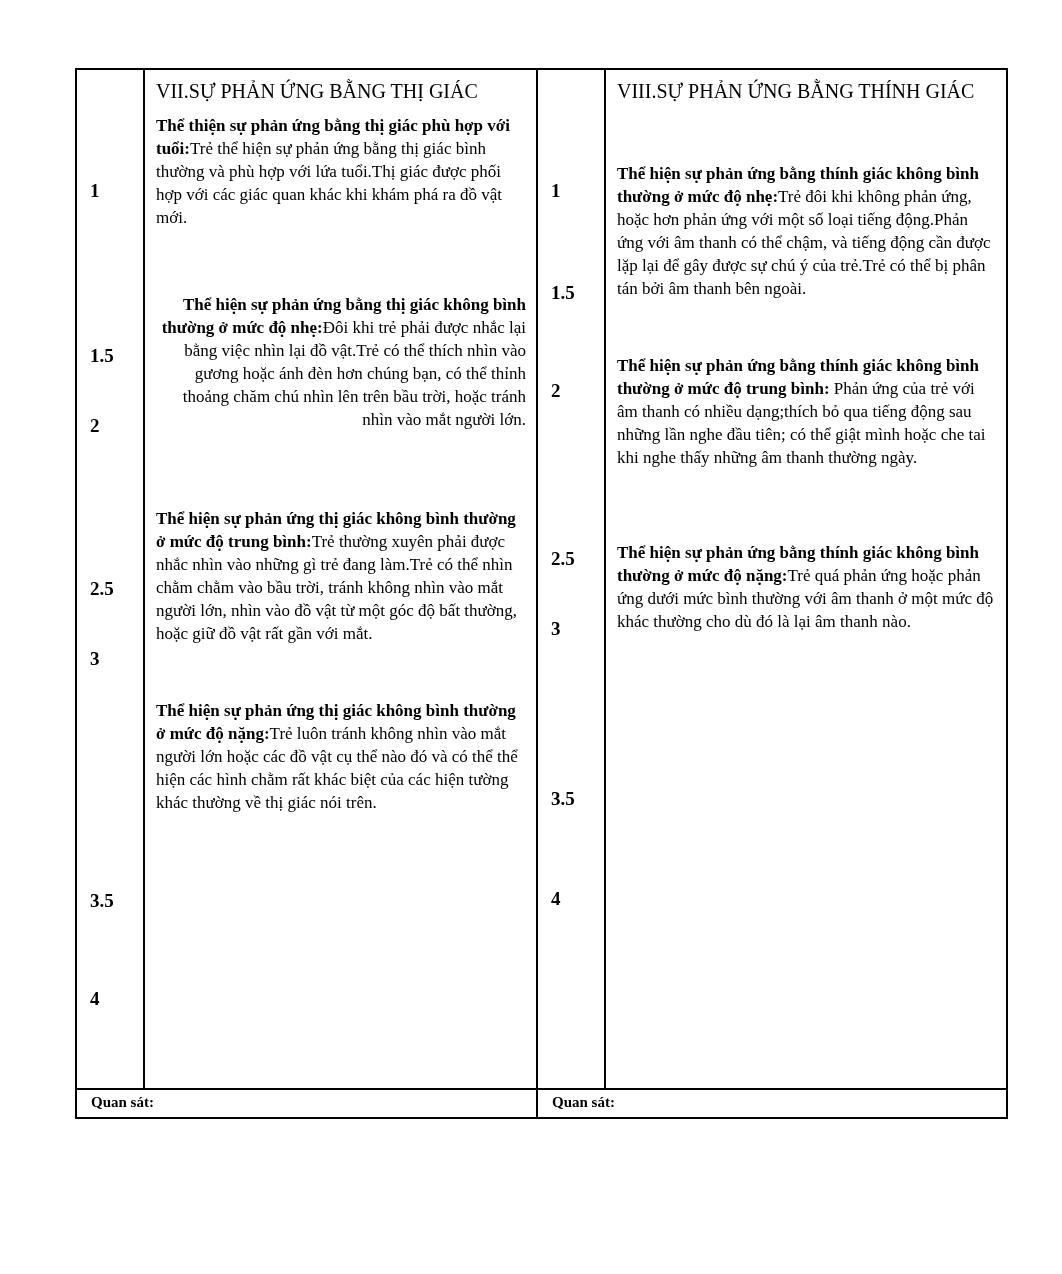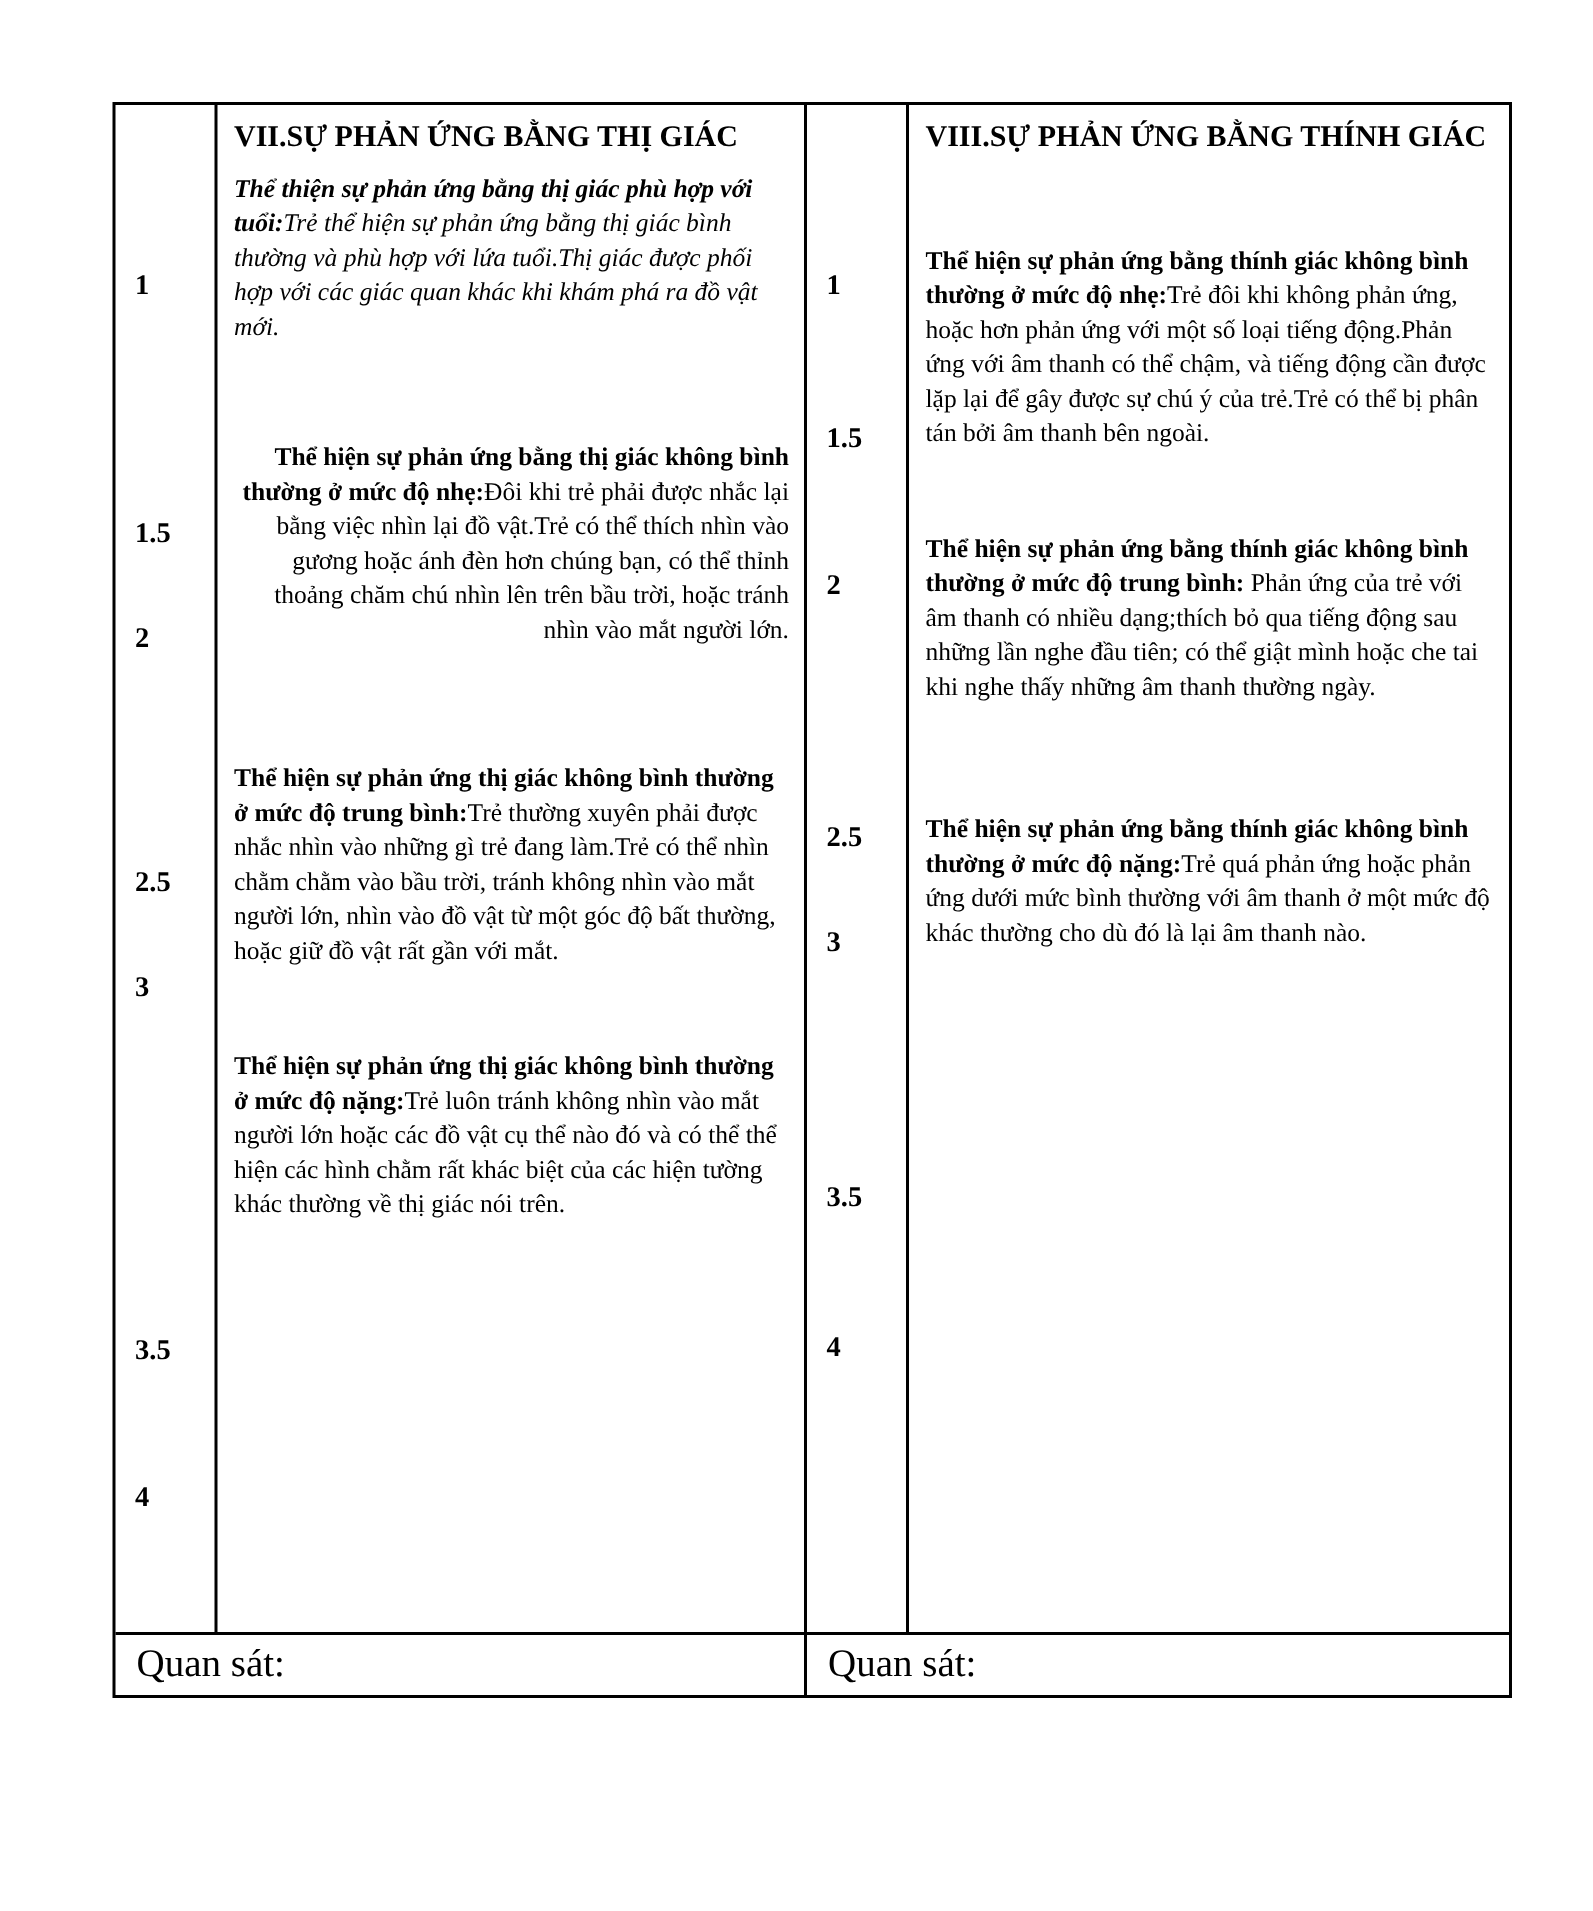--- a/index.html
+++ b/index.html
@@ -39,47 +39,47 @@
   }
   .text-cell {
     border-right: 2px solid #000;
     padding: 8px 10px 8px 11px;
     overflow: hidden;
   }
   .text-cell.last { border-right: none; }
   .col-title {
     margin: 0;
     font-size: 20px;
-    font-weight: bold;
+    font-weight: normal;
     line-height: 26px;
   }
   .para {
     margin: 0;
     font-size: 17px;
     line-height: 23px;
   }
   .para b { font-weight: bold; }
   
-  .lp1 { margin-top: 10px; font-style: italic; }
+  .lp1 { margin-top: 10px; }
   .lp2 { margin-top: 64px; text-align: right; }
   .lp3 { margin-top: 76px; }
   .lp4 { margin-top: 54px; }
   .rp1 { margin-top: 10px; }
   .rp2 { margin-top: 58px; }
   .rp3 { margin-top: 54px; }
   .rp4 { margin-top: 72px; }
   .obs-row {
     display: grid;
     grid-template-columns: 461px 1fr;
     border-top: 2px solid #000;
   }
   .obs-cell {
     padding: 4px 10px 6px 14px;
-    font-weight: normal;
-    font-size: 26px;
+    font-weight: bold;
+    font-size: 15px;
     border-right: 2px solid #000;
   }
   .obs-cell.last { border-right: none; }
 </style>
 </head>
 <body>
 
 <div class="page">
   <div class="rating-table">
 

